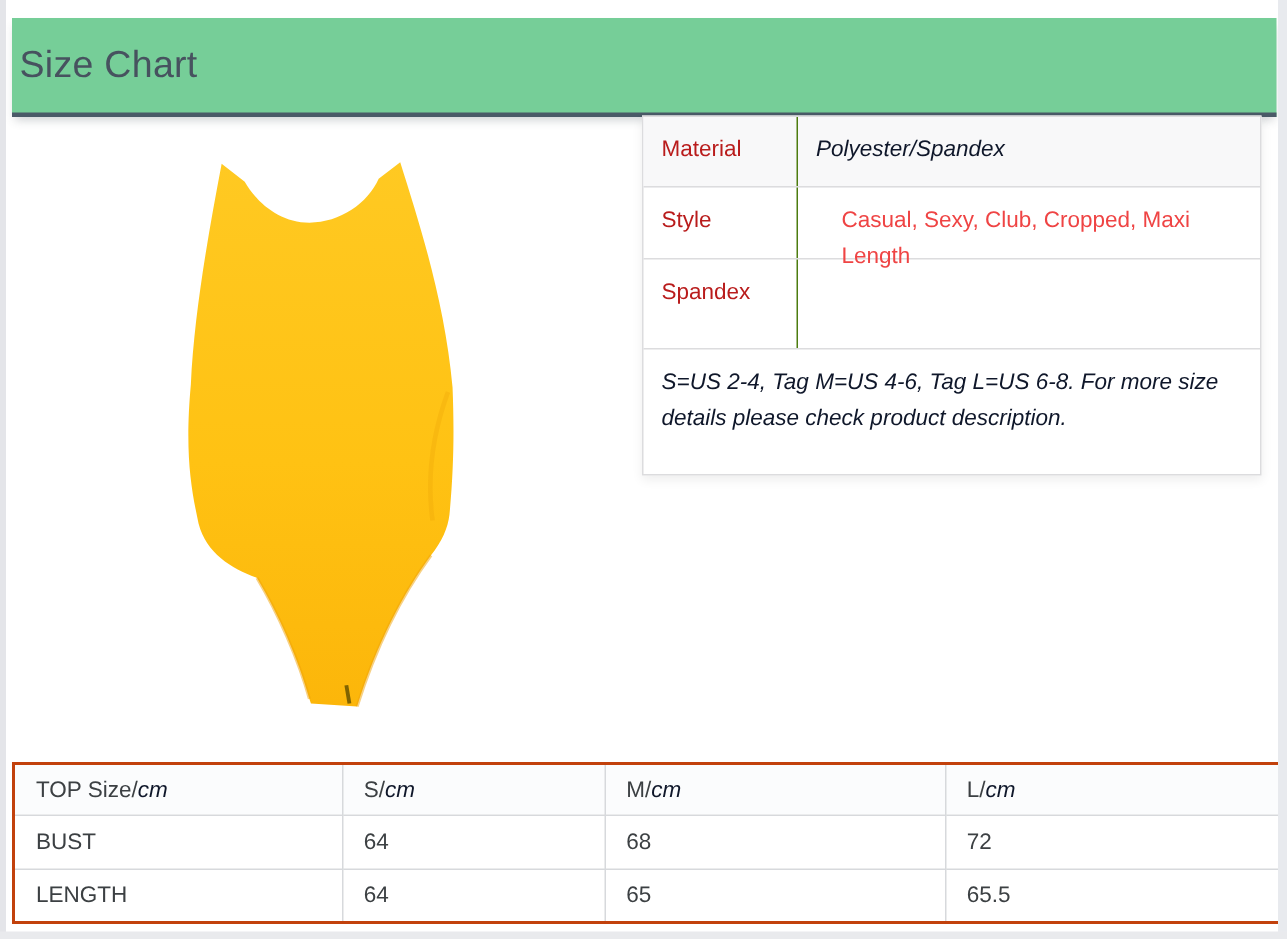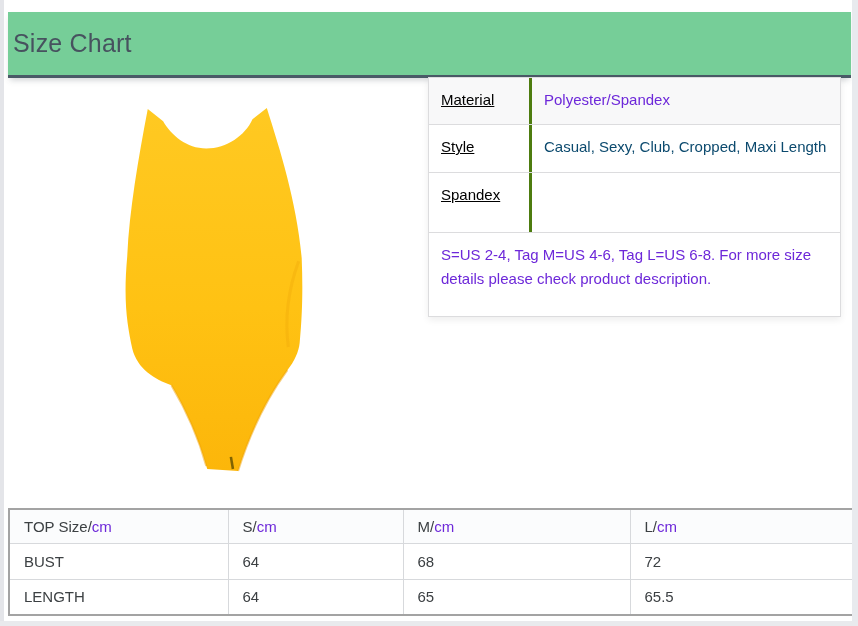--- a/index.html
+++ b/index.html
@@ -49,45 +49,44 @@
   .details {
     position: absolute; left: 428px; top: 77px; width: 413px;
     background: #ffffff;
     border: 1px solid #dcdcde;
     box-shadow: 0 3px 7px rgba(0,0,0,0.07);
     font-size: 15px;
   }
   .drow { display: flex; border-bottom: 1px solid #dcdcde; }
   .drow:last-child { border-bottom: none; }
   .drow:nth-child(1) { height: 47px; background: #f8f8f9; }
-  .drow:nth-child(2) { height: 48px; }
+  .drow:nth-child(2) { height: 48px; gap: 17px; }
   .drow:nth-child(3) { height: 60px; }
   .drow:nth-child(4) { height: 83px; }
   .drow:nth-child(5) { height: 83px; }
   .dlabel {
     width: 103px; flex: 0 0 103px;
-    border-right: 3px solid #4d7c0f;
+    border-right: 1px solid #4d7c0f;
     padding: 10px 10px 0 12px;
     line-height: 24px;
-    color: #000000;
-    text-decoration: underline;
+    color: #b91c1c;
   }
   .dvalue {
     flex: 1;
     padding: 10px 12px 0 12px;
     line-height: 24px;
-    color: #0c4a6e;
-  }
-  .red { color: #6d28d9; }
+    color: #ef4444;
+  }
+  .red { color: #0f172a; font-style: italic; }
   
   .size-table {
     position: absolute; left: 8px; top: 508px; width: 844px;
     border-collapse: collapse; table-layout: fixed;
     background: #ffffff;
-    border: 2px solid #a3a3a3;
+    border: 2px solid #c2410c;
     font-size: 15px;
   }
   .size-table th, .size-table td {
     border: 1px solid #d7d9dc;
     text-align: left;
     padding: 0 8px 0 14px;
     font-weight: 400;
     color: #3c4043;
     vertical-align: middle;
   }

